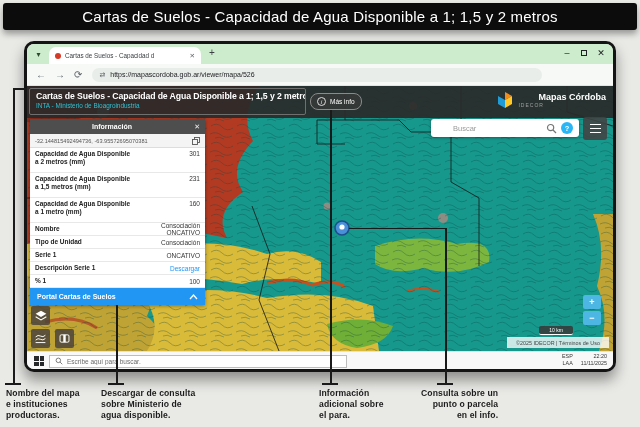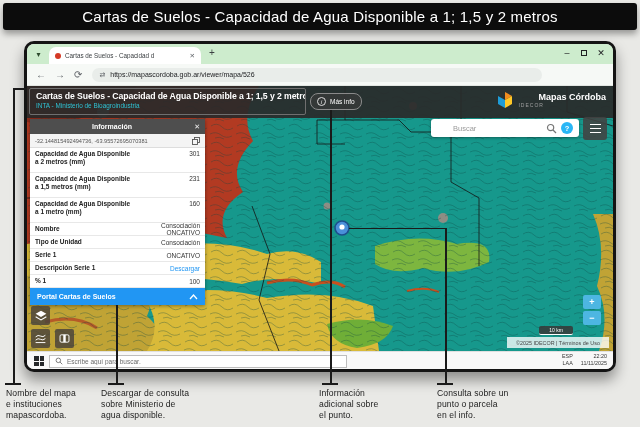--- a/index.html
+++ b/index.html
@@ -110,21 +110,21 @@
   .winlogo span{ background:#26282a; }
   .tb-search{ position:absolute; left:22px; top:2.5px; width:298px; height:13px; background:#fff;
     border:1px solid #bdbdbd; display:flex; align-items:center; padding:0 5px; gap:4px; }
   .tb-search input{ flex:1; border:0; outline:none; font-size:6.5px; color:#555; background:transparent; min-width:0;
     font-family:"Liberation Sans",sans-serif; }
   .tb-search input::placeholder{ color:#6b6b6b; }
   .tb-clock{ position:absolute; right:6px; top:2px; display:flex; gap:8px; font-size:5.4px; color:#333; }
   .tb-col{ display:flex; flex-direction:column; align-items:flex-end; gap:2px; line-height:1; }
   
   .cl{ position:absolute; background:#1a1a1a; }
-  .ann{ position:absolute; top:388px; font-size:8.6px; color:#1c1c1c; line-height:1.3; font-weight:400; letter-spacing:.1px; }
+  .ann{ position:absolute; top:388px; font-size:8.6px; color:#1c1c1c; line-height:1.3; font-weight:700; letter-spacing:.1px; }
 </style>
 </head>
 <body>
 
 <div class="titlebar">
   <span>Cartas de Suelos - Capacidad de Agua Disponible a 1; 1,5 y 2 metros</span>
 </div>
 
 <div class="window">
 
@@ -352,29 +352,29 @@
 <div class="cl" style="left:330px; top:110px; width:1.5px; height:274px;"></div>
 <div class="cl" style="left:322px; top:383px; width:16px; height:1.5px;"></div>
 
 <div class="cl" style="left:349px; top:227.5px; width:97px; height:1.5px;"></div>
 <div class="cl" style="left:445px; top:227.5px; width:1.5px; height:157px;"></div>
 <div class="cl" style="left:437px; top:383px; width:16px; height:1.5px;"></div>
 
 <div class="ann" style="left:6px;">
   <div>Nombre del mapa</div>
   <div>e instituciones</div>
-  <div>mapascordoba.</div>
+  <div>productoras.</div>
 </div>
 <div class="ann" style="left:101px;">
   <div>Descargar de consulta</div>
   <div>sobre Ministerio de</div>
   <div>agua disponible.</div>
 </div>
 <div class="ann" style="left:319px;">
   <div>Información</div>
   <div>adicional sobre</div>
-  <div>el punto.</div>
-</div>
-<div class="ann" style="left:437px;">
+  <div>el para.</div>
+</div>
+<div class="ann" style="left:421px;text-align:right;">
   <div>Consulta sobre un</div>
   <div>punto o parcela</div>
   <div>en el info.</div>
 </div>
 
 </body></html>

